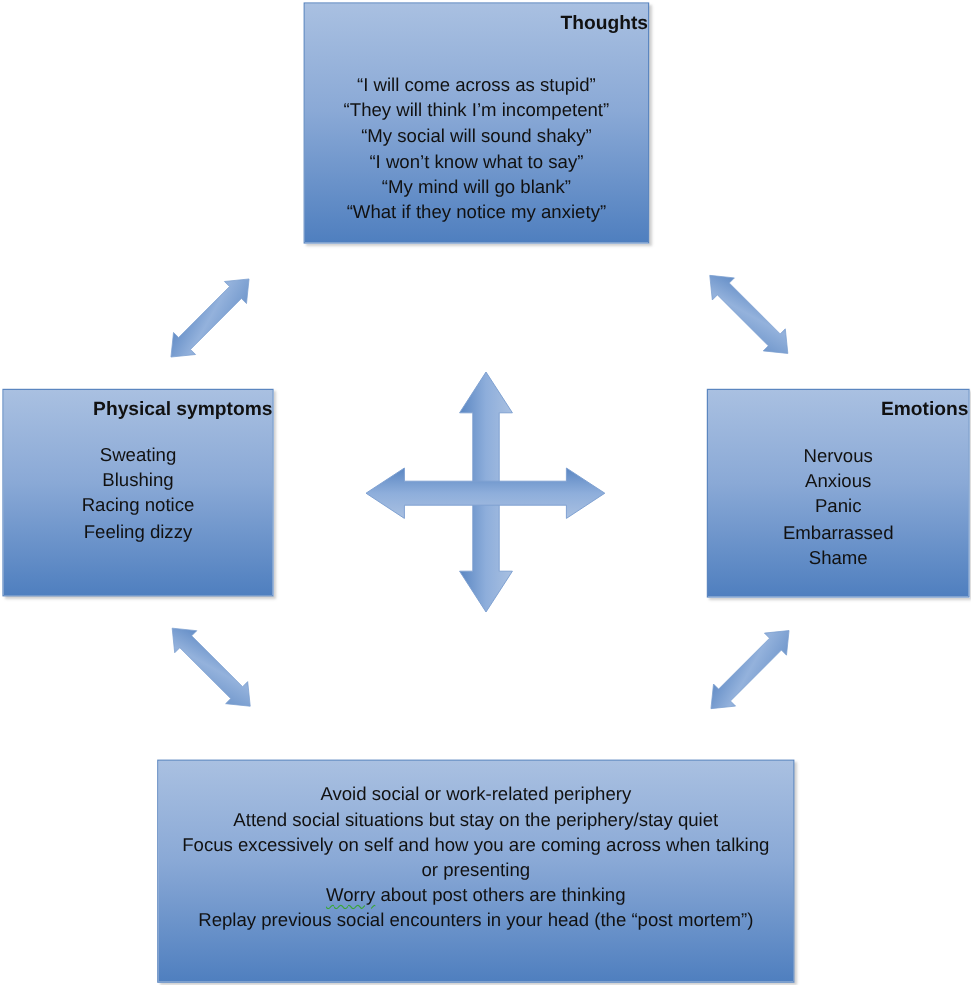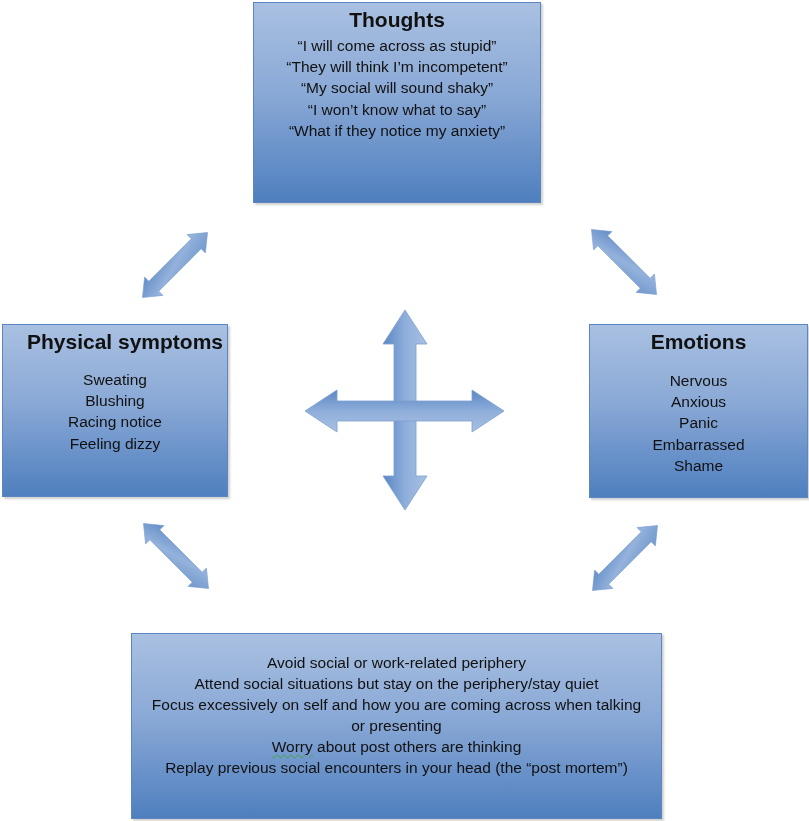--- a/index.html
+++ b/index.html
@@ -18,33 +18,34 @@
     .box {
       position: absolute;
       box-sizing: border-box;
       border: 1px solid #5b86c0;
       background: linear-gradient(to bottom, #a9c0e1 0%, #8aa9d6 45%, #4f7fbf 100%);
       box-shadow: 2px 2px 2px rgba(120,120,120,0.35);
       text-align: center;
     }
     .box .title {
       font-weight: bold;
-      font-size: 21px;
+      font-size: 16px;
       line-height: 20px;
       margin: 0;
+      text-align: right;
     }
     .box .items {
       font-size: 15.5px;
       line-height: 21.2px;
     }
     .box .items div { white-space: nowrap; }
 
     #thoughts { left: 253px; top: 2px; width: 288px; height: 201px; }
     #thoughts .title { padding-top: 7px; }
-    #thoughts .items { margin-top: 5px; }
+    #thoughts .items { margin-top: 31px; }
 
     #physical { left: 2px; top: 324px; width: 226px; height: 173px; }
     #physical .title { padding-top: 7px; padding-left: 20px; }
     #physical .items { margin-top: 17px; }
 
     #emotions { left: 589px; top: 324px; width: 219px; height: 174px; }
     #emotions .title { padding-top: 7px; }
     #emotions .items { margin-top: 18px; }
 
     #behaviours { left: 131px; top: 633px; width: 531px; height: 186px; }
@@ -67,20 +68,21 @@
 </head>
 <body>
 
 <div class="box" id="thoughts">
   <div class="title">Thoughts</div>
   <div class="items">
     <div>“I will come across as stupid”</div>
     <div>“They will think I’m incompetent”</div>
     <div>“My social will sound shaky”</div>
     <div>“I won’t know what to say”</div>
+    <div>“My mind will go blank”</div>
     <div>“What if they notice my anxiety”</div>
   </div>
 </div>
 
 <div class="box" id="physical">
   <div class="title">Physical symptoms</div>
   <div class="items">
     <div>Sweating</div>
     <div>Blushing</div>
     <div>Racing notice</div>

